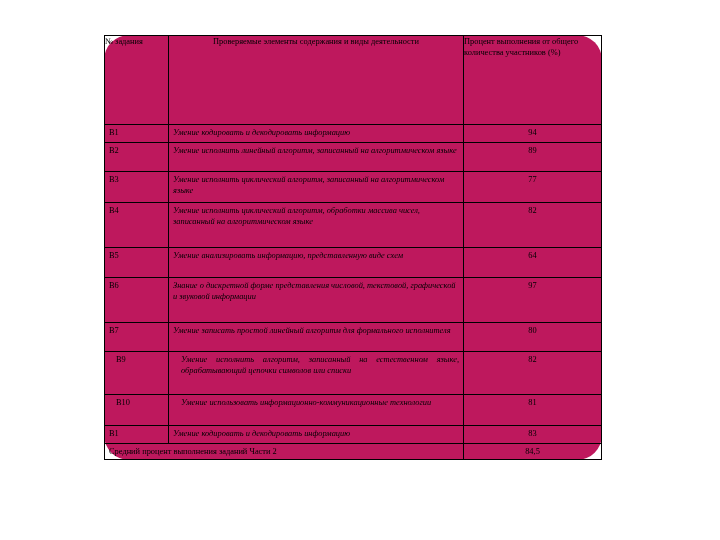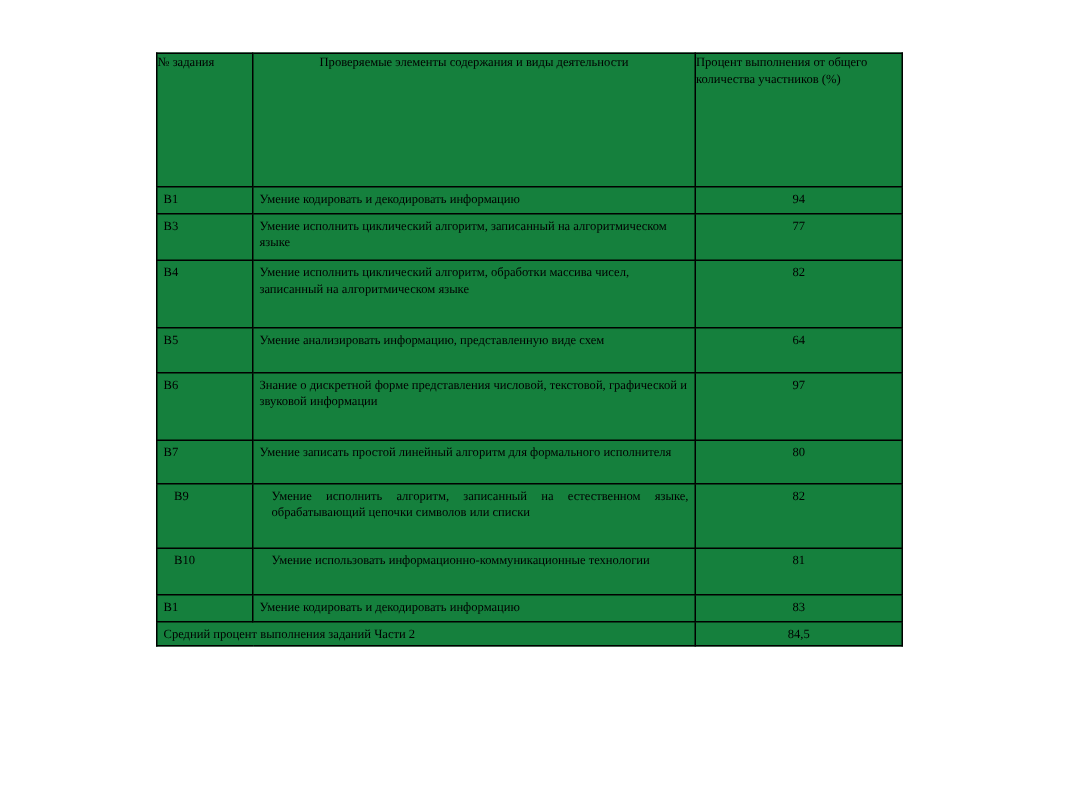--- a/index.html
+++ b/index.html
@@ -23,21 +23,22 @@
   #table-wrap {
     position: absolute;
     left: 104px;
     top: 35px;
     width: 497px;
   }
   table.results {
     border-collapse: collapse;
     width: 497px;
     table-layout: fixed;
-    background: #15803d;
+    background: #be185d;
+    border-radius: 25px;
   }
   table.results td, table.results th {
     border: 1px solid #000000;
     vertical-align: top;
     padding: 2px 4px 2px 4px;
     font-size: 8.4px;
     line-height: 1.32;
     font-weight: normal;
   }
   col.c-num   { width: 64px; }
@@ -84,20 +85,21 @@
   }
   td.cell-num.indent {
     padding-left: 11px;
   }
   td.cell-desc {
     font-size: 8.3px;
     padding-left: 6px;
     padding-right: 5px;
     padding-top: 3px;
     text-align: left;
+    font-style: italic;
   }
   td.cell-desc.justify {
     text-align: justify;
     text-align-last: left;
   }
   td.cell-desc.indent {
     padding-left: 12px;
     margin-top: 44px;
   }
   td.cell-pct {
@@ -135,20 +137,25 @@
           <td class="h-num">№ задания</td>
           <td class="h-desc">Проверяемые элементы содержания и виды деятельности</td>
           <td class="h-pct">Процент выполнения от общего количества участников (%)</td>
         </tr>
       <tr>
             <td class="cell-num" style="height: 13px;">В1</td>
             <td class="cell-desc">Умение кодировать и декодировать информацию</td>
             <td class="cell-pct">94</td>
           </tr>
           <tr>
+            <td class="cell-num" style="height: 24px;">В2</td>
+            <td class="cell-desc">Умение исполнить линейный алгоритм, записанный на алгоритмическом языке</td>
+            <td class="cell-pct">89</td>
+          </tr>
+          <tr>
             <td class="cell-num" style="height: 26px;">В3</td>
             <td class="cell-desc">Умение исполнить циклический алгоритм, записанный на алгоритмическом языке</td>
             <td class="cell-pct">77</td>
           </tr>
           <tr>
             <td class="cell-num" style="height: 40px;">В4</td>
             <td class="cell-desc">Умение исполнить циклический алгоритм, обработки массива чисел, записанный на алгоритмическом языке</td>
             <td class="cell-pct">82</td>
           </tr>
           <tr>

